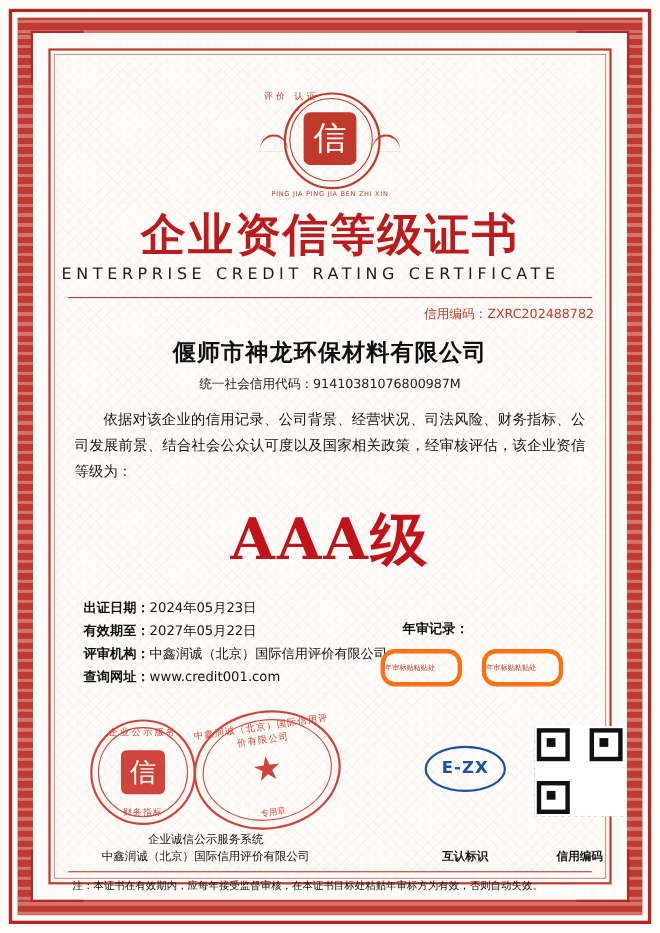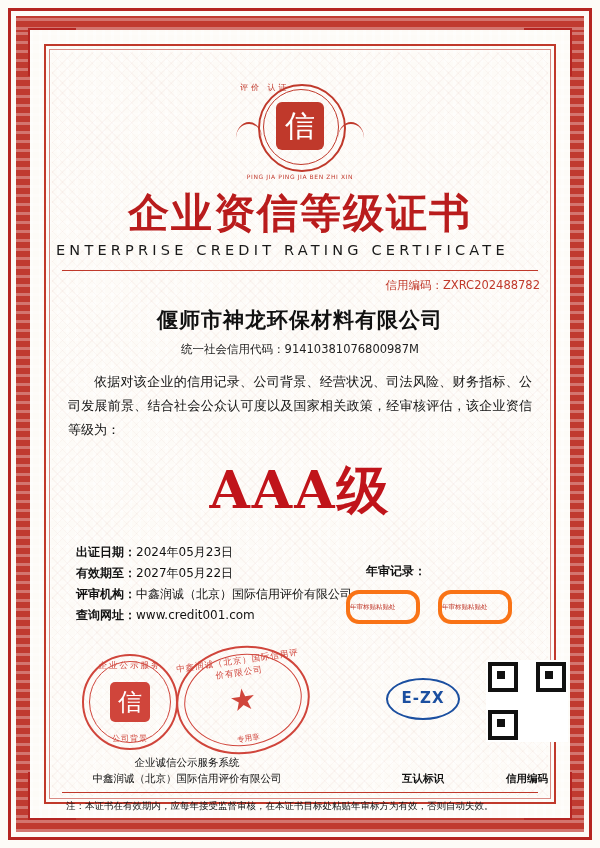--- a/index.html
+++ b/index.html
@@ -330,21 +330,21 @@
 
     <div class="annual">年审记录：</div>
     <div class="stamp-box b1">年审标贴粘贴处</div>
     <div class="stamp-box b2">年审标贴粘贴处</div>
 
     <div class="seal-round">
       <div class="c1"></div>
       <div class="c2"></div>
       <div class="txt-top">企业公示服务</div>
       <div class="mid">信</div>
-      <div class="txt-bot">公司背景</div>
+      <div class="txt-bot">财务指标</div>
     </div>
 
     <div class="seal-oval">
       <div class="inner"></div>
       <div class="arc">中鑫润诚（北京）国际信用评价有限公司</div>
       <div class="star">★</div>
       <div class="arc2">专用章</div>
     </div>
 
     <div class="ezx">

